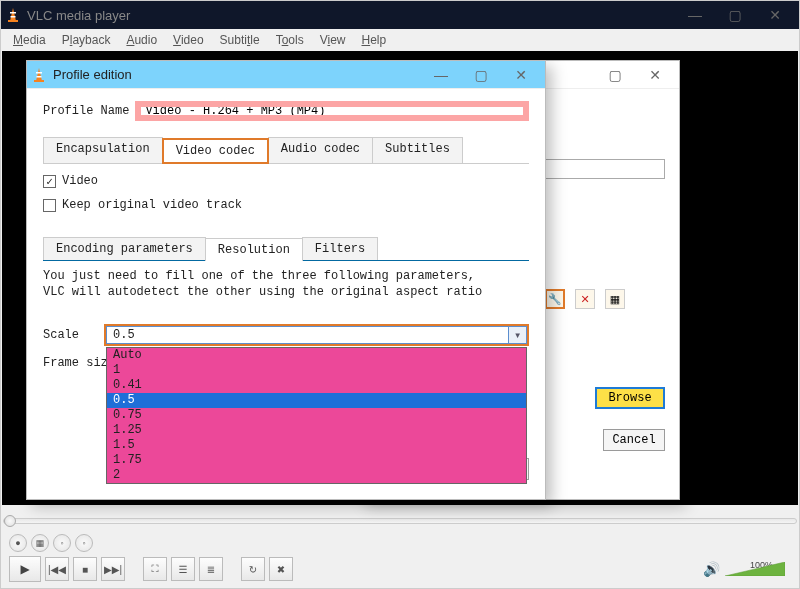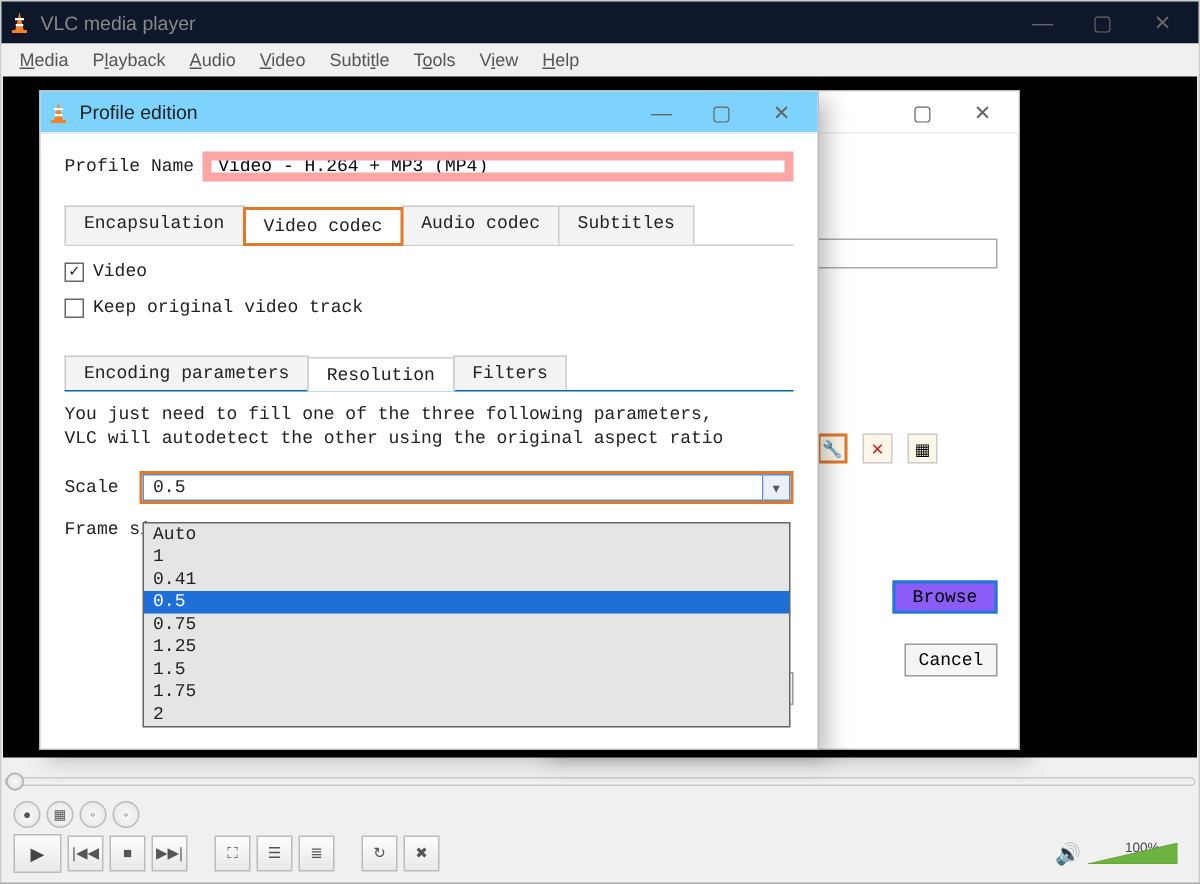--- a/index.html
+++ b/index.html
@@ -204,21 +204,21 @@
 .tool-wrench { border: 2px solid #e07a2a; }
 .tool-x { color: #c22; }
 .browse-row {
   display:flex;
   justify-content:flex-end;
   margin-top: 78px;
 }
 .browse-btn {
   width: 70px; height: 22px;
   border: 2px solid #1e7bd6;
-  background: #8b5cf6;
+  background: #fde047;
   display:flex; align-items:center; justify-content:center;
   font-family: "Courier New", monospace;
   font-size: 12px;
 }
 .cancel-row2 {
   display:flex;
   justify-content:flex-end;
   margin-top: 20px;
 }
 .dlg-btn {
@@ -302,22 +302,22 @@
 .sub-tabs .tab { font-size: 12px; }
 
 .help-text {
   margin-top: 8px;
   line-height: 1.3;
 }
 
 .scale-row {
   display:flex;
   align-items:center;
-  gap: 14px;
-  margin-top: 14px;
+  gap: 25px;
+  margin-top: 24px;
 }
 .scale-dropdown-wrap {
   flex:1;
   position: relative;
 }
 .scale-dropdown {
   border: 2px solid #e07a2a;
   height: 22px;
   display:flex;
 }
@@ -332,24 +332,24 @@
 .scale-arrow {
   width: 18px;
   border: 1px solid #5b8ecf;
   border-left: none;
   background: #eaf0f8;
   display:flex;align-items:center;justify-content:center;
   color:#556;
 }
 .dropdown-list {
   position:absolute;
-  top: 34px;
+  top: 23px;
   left: 2px; right: 2px;
   border: 1px solid #666;
-  background:#e5e5e5;
+  background:#ec4899;
   z-index: 10;
 }
 .dropdown-list div {
   padding: 0 6px;
   height: 15px;
   line-height: 15px;
 }
 .dropdown-list .selected {
   background: #1e6fd8;
   color: #fff;

